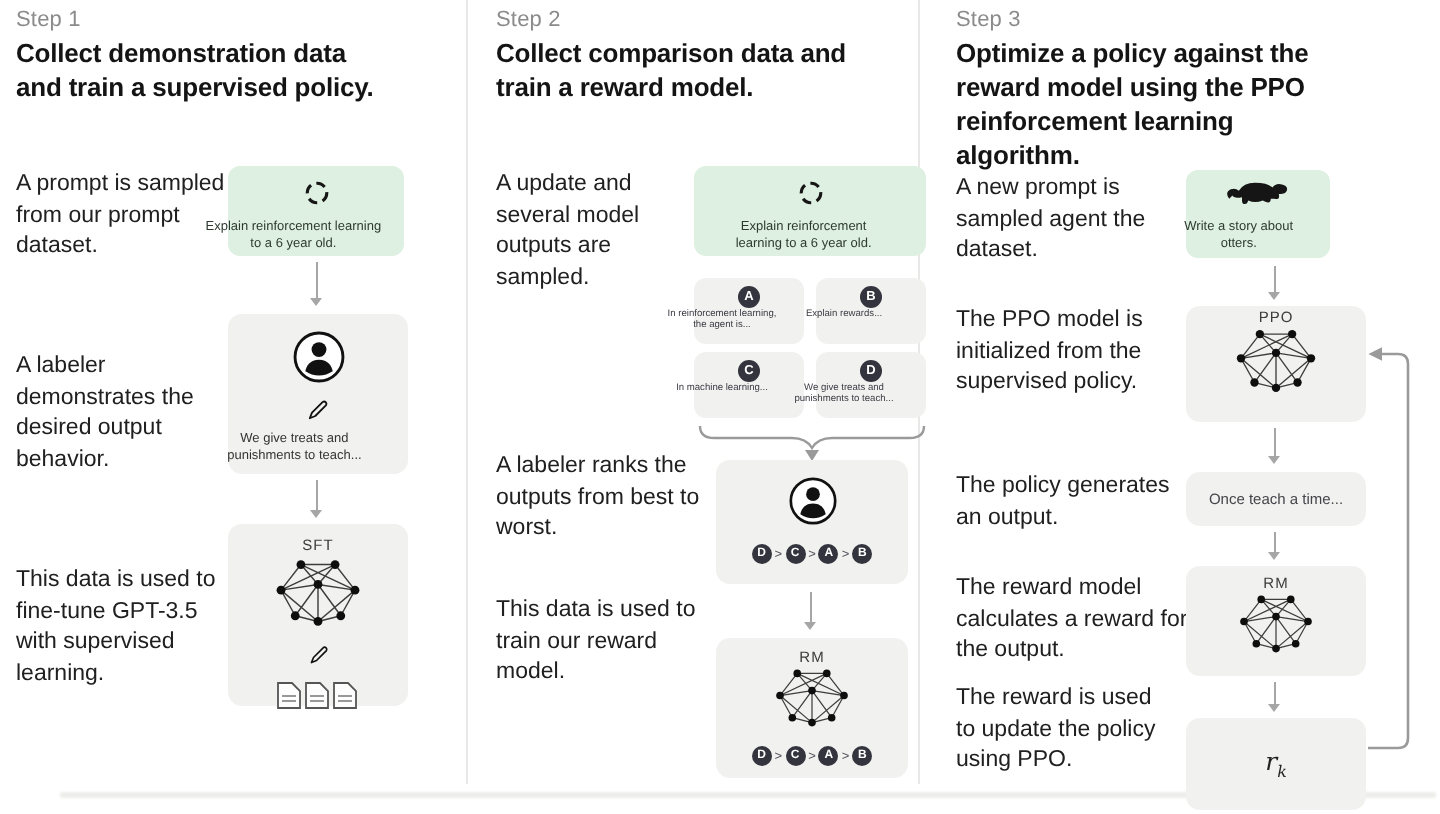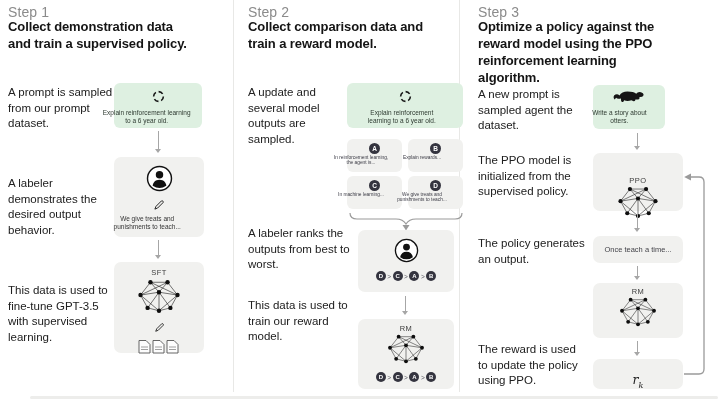--- a/index.html
+++ b/index.html
@@ -1,19 +1,19 @@
 <!DOCTYPE html>
 <html><head>
 <meta charset="utf-8">
 <style>
   html,body{margin:0;padding:0;background:#fff}
   .stage{position:relative;width:720px;height:407px;background:#ffffff;overflow:hidden;
          font-family:"Liberation Sans","DejaVu Sans",sans-serif;color:#161616}
   .abs{position:absolute}
-  .step{font-size:14px;color:#8b8b8b;letter-spacing:.1px}
+  .step{font-size:11px;color:#8b8b8b;letter-spacing:.1px}
   .heading{font-size:13px;font-weight:bold;color:#141414;line-height:1.3;letter-spacing:-.1px}
   .side{font-size:11.5px;color:#202020;line-height:1.36}
   .gbox{background:#def0e1;border-radius:6px;display:flex;flex-direction:column;align-items:center;padding-top:6px;box-sizing:border-box}
   .mbox{background:#f1f1ef;border-radius:7px;display:flex;flex-direction:column;align-items:center;box-sizing:border-box}
   .mlabel{font-size:7.5px;color:#3c3c3c;letter-spacing:.5px;text-align:center}
   .t65{font-size:10px;line-height:1.25;transform:scale(.65);transform-origin:50% 0;width:153.8%;margin-left:-26.9%;text-align:center;color:#2e3a31}
   .t50{font-size:9.6px;line-height:1.18;transform:scale(.5);transform-origin:50% 0;width:200%;margin-left:-50%;text-align:center;color:#3a3a44}
   .capdark{color:#333}
   .chip{background:#f1f1ef;border-radius:6px;display:flex;flex-direction:column;align-items:center;padding-top:4px;box-sizing:border-box}
   .badge{width:11px;height:11px;border-radius:50%;background:#34343f;color:#fff;font-size:6.5px;font-weight:bold;
@@ -211,37 +211,38 @@
       <span class="rbadge">B</span>
     </div>
   </div>
 
   <div class="abs step" style="left:478px;top:4px">Step 3</div>
   <div class="abs heading" style="left:478px;top:19px;width:200px">Optimize a policy against the reward model using the PPO reinforcement learning algorithm.</div>
 
   <div class="abs side" style="left:478px;top:87px;width:100px">A new prompt is sampled agent the dataset.</div>
   <div class="abs side" style="left:478px;top:153px;width:112px">The PPO model is initialized from the supervised policy.</div>
   <div class="abs side" style="left:478px;top:236px;width:120px">The policy generates an output.</div>
+  <div class="abs side" style="left:478px;top:287px;width:118px">The reward model calculates a reward for the output.</div>
   <div class="abs side" style="left:478px;top:342px;width:110px">The reward is used to update the policy using PPO.</div>
 
   <div class="abs gbox" style="left:593px;top:85px;width:72px;height:44px;padding-top:4px">
     <span>
       <svg width="32" height="16" viewBox="0 0 40 20">
         <path d="M2,13 Q-1,9 3,7 Q6,6 8,8 Q11,3 18,3 Q26,3 29,6 Q31,3 35,4 Q39,5 38,8 Q37,10 34,10 L33,10 Q34,14 30,13 L28,13 Q28,16 25,15 L23,14 Q18,16 14,14 L13,16 Q10,17 10,14 L10,12 Q5,13 4,11 Z" fill="#151515"></path>
       </svg>
     </span>
     <div class="t65">Write a story about otters.</div>
   </div>
 
   <div class="abs varrow" style="left:634px;top:133px;height:17px">
       <i class="shaft"></i>
       <i class="head"></i>
     </div>
 
-  <div class="abs mbox" style="left:593px;top:153px;width:90px;height:58px;padding-top:23px">
+  <div class="abs mbox" style="left:593px;top:153px;width:90px;height:58px;padding-top:1px">
     <div class="mlabel">PPO</div>
     <span>
       <svg width="44" height="35" viewBox="0 0 64 52">
         <path d="M20,6 L6,24 M20,6 L32,20 M20,6 L58,24 M44,6 L6,24 M44,6 L32,20 M44,6 L58,24 M20,6 L44,6 M6,24 L32,20 M32,20 L58,24 M6,24 L16,42 M6,24 L32,46 M32,20 L16,42 M32,20 L32,46 M32,20 L48,42 M58,24 L48,42 M58,24 L32,46 M16,42 L32,46 M32,46 L48,42" stroke="#3d3d3d" stroke-width="1" fill="none"></path>
         <g fill="#0e0e0e">
             <circle cx="20" cy="6" r="3.1"></circle>
             <circle cx="44" cy="6" r="3.1"></circle>
             <circle cx="6" cy="24" r="3.1"></circle>
             <circle cx="32" cy="20" r="3.1"></circle>
             <circle cx="58" cy="24" r="3.1"></circle>
@@ -284,21 +285,21 @@
           </g>
       </svg>
     </span>
   </div>
 
   <div class="abs varrow" style="left:634px;top:341px;height:15px">
       <i class="shaft"></i>
       <i class="head"></i>
     </div>
 
-  <div class="abs mbox" style="left:593px;top:359px;width:90px;height:30px;justify-content:flex-end">
+  <div class="abs mbox" style="left:593px;top:359px;width:90px;height:46px;justify-content:center">
     <span class="rk"><span>r</span><sub>k</sub></span>
   </div>
 
   <span class="abs" style="left:683px;top:168px">
     <svg width="27" height="212" viewBox="0 0 27 212">
       <path d="M1,206 H16 Q21,206 21,201 V14 Q21,9 16,9 H7" fill="none" stroke="#9a9a9a" stroke-width="1.3"></path>
       <path d="M8,5.6 L8,12.4 L1.2,9 Z" fill="#9a9a9a"></path>
     </svg>
   </span>
 

